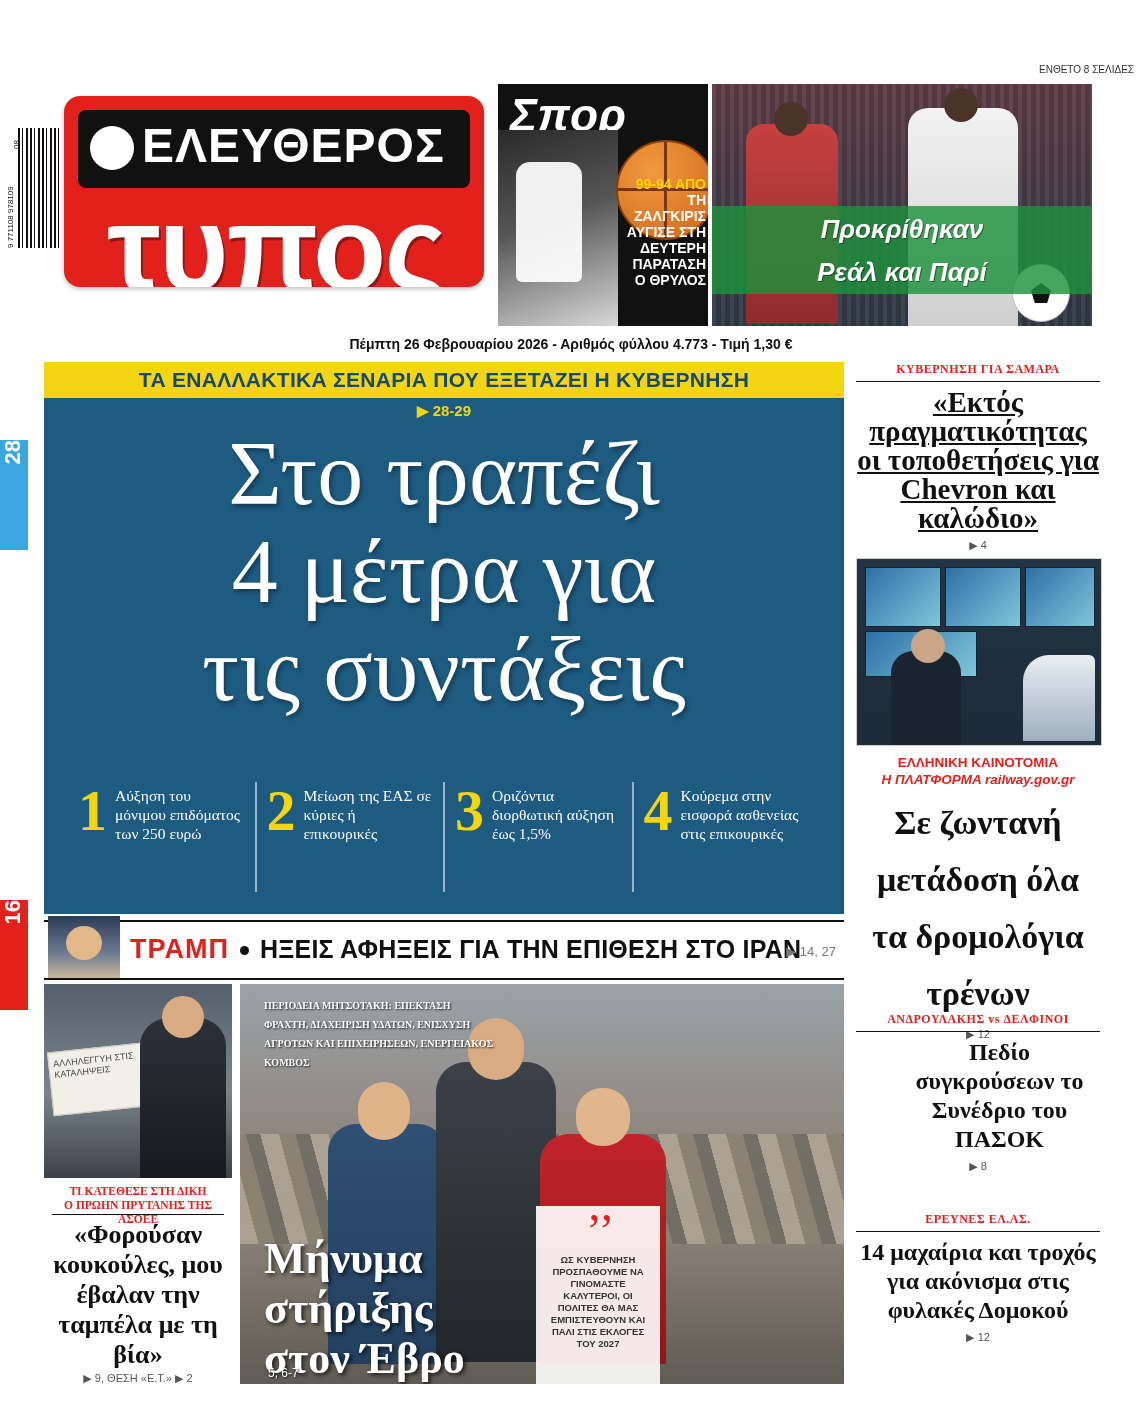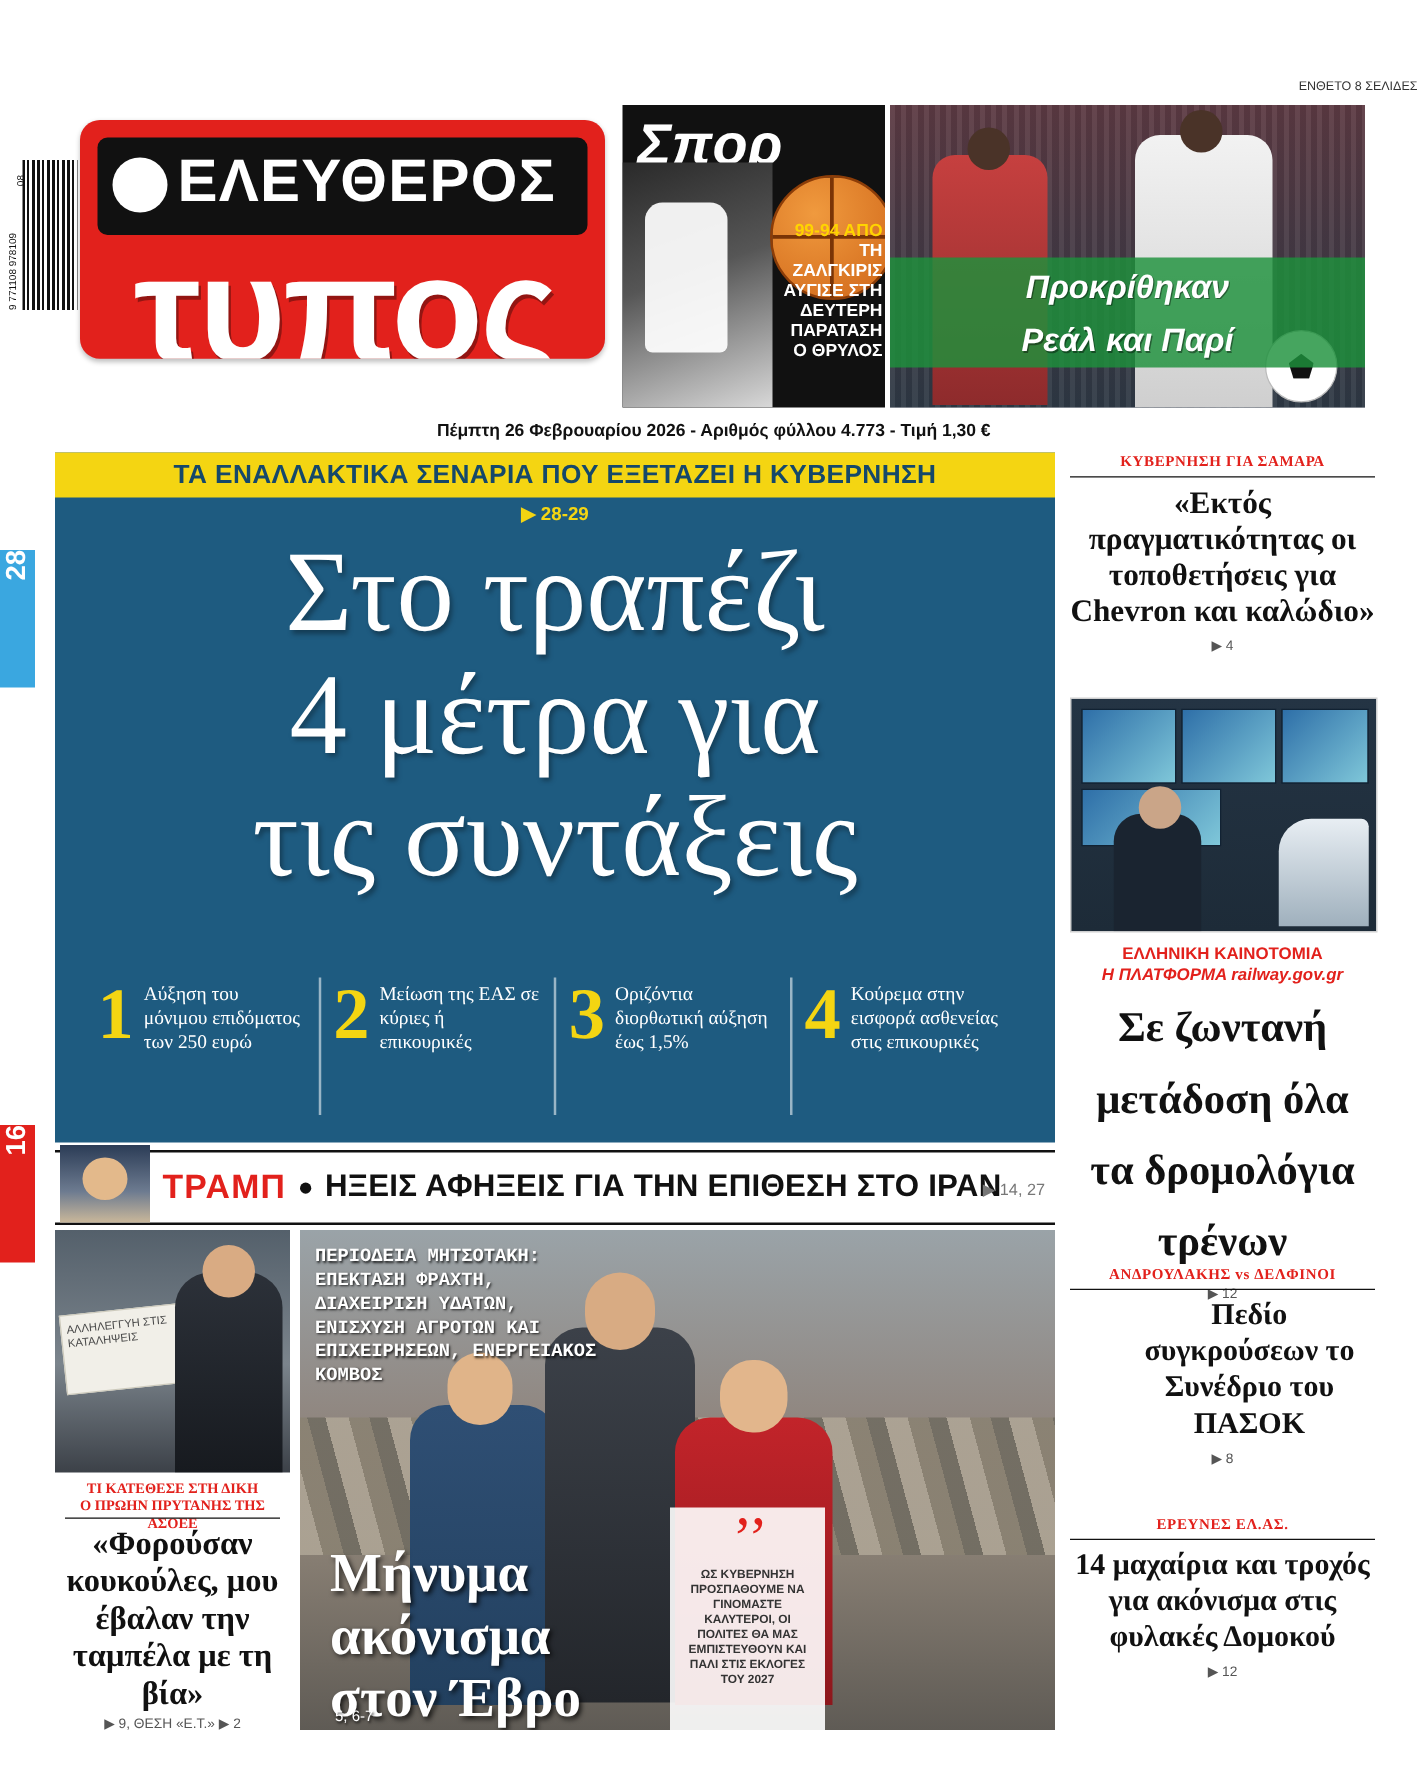--- a/index.html
+++ b/index.html
@@ -124,43 +124,43 @@
      background:linear-gradient(180deg,#9aa3a8 0%,#8e8178 45%,#6e6a63 100%);}
   .mitso .ground{position:absolute;left:0;top:240px;width:604px;height:160px;background:linear-gradient(180deg,#8d8377,#5f5b55);}
   .mitso .debris{position:absolute;left:0;top:150px;width:604px;height:110px;
      background:repeating-linear-gradient(75deg,#b0a797 0 18px,#8a8272 18px 34px,#6f6b60 34px 48px);opacity:.85;}
   .mitso .p1{position:absolute;left:196px;top:78px;width:120px;height:300px;background:linear-gradient(180deg,#3c4149,#23262b);border-radius:30px 30px 0 0;}
   .mitso .p1h{position:absolute;left:228px;top:34px;width:56px;height:62px;border-radius:28px;background:#d8ab83;}
   .mitso .p2{position:absolute;left:88px;top:140px;width:118px;height:240px;background:linear-gradient(180deg,#2f4f74,#22405f);border-radius:28px 28px 0 0;}
   .mitso .p2h{position:absolute;left:118px;top:98px;width:52px;height:58px;border-radius:26px;background:#e0b489;}
   .mitso .p3{position:absolute;left:300px;top:150px;width:126px;height:230px;background:linear-gradient(180deg,#c2242a,#8d171c);border-radius:28px 28px 0 0;}
   .mitso .p3h{position:absolute;left:336px;top:104px;width:54px;height:58px;border-radius:26px;background:#e2b68c;}
-  .mitso-kicker{position:absolute;left:12px;top:12px;width:230px;color:#fff;font-family:Liberation Mono, monospace;
-     font-weight:bold;font-size:15px;line-height:19px;text-shadow:1px 1px 2px rgba(0,0,0,.8);}
+  .mitso-kicker{position:absolute;left:24px;top:12px;width:230px;color:#fff;font-family:Liberation Serif, serif;
+     font-weight:bold;font-size:10px;line-height:19px;text-shadow:1px 1px 2px rgba(0,0,0,.8);}
   .mitso-title{position:absolute;left:24px;top:250px;width:260px;color:#fff;font-family:"Liberation Serif",serif;
      font-weight:bold;font-size:44px;line-height:50px;text-shadow:2px 2px 4px rgba(0,0,0,.75);}
   .mitso-pages{position:absolute;left:28px;top:382px;color:#fff;font-size:12px;font-family:"Liberation Sans",sans-serif;
      text-shadow:1px 1px 2px rgba(0,0,0,.8);}
   .quote-box{position:absolute;left:296px;top:222px;width:124px;height:178px;background:rgba(255,255,255,.9);}
   .quote-mark{position:absolute;left:50px;top:8px;width:22px;height:34px;color:#e2211c;font-size:48px;line-height:34px;
      font-family:"Liberation Serif",serif;}
   .quote-text{position:absolute;left:6px;top:48px;width:112px;text-align:center;color:#333;font-size:9.5px;line-height:12px;
      font-family:"Liberation Sans",sans-serif;font-weight:bold;}
 
   
   .rail{position:absolute;left:856px;top:362px;width:244px;height:1022px;}
   .r-block{position:relative;width:244px;}
   .r-kicker{text-align:center;color:#e2211c;font-size:12px;letter-spacing:.5px;font-family:"Liberation Serif",serif;
      font-weight:bold;}
   .r-rule{width:100%;height:1px;background:#111;margin:4px 0 6px;}
   .r-title{text-align:center;color:#111;font-family:"Liberation Serif",serif;font-weight:bold;}
   .r-pages{text-align:center;color:#555;font-size:11px;font-family:"Liberation Sans",sans-serif;margin-top:6px;}
 
   .r1{position:absolute;left:0;top:0;width:244px;}
-  .r1 .r-title{font-size:25px;line-height:29px;}
+  .r1 .r-title{font-size:29px;line-height:29px;text-decoration:underline;}
 
   .rphoto{position:absolute;left:0;top:196px;width:244px;height:186px;overflow:hidden;
      background:linear-gradient(180deg,#243444 0%,#1d2b38 100%);border:1px solid #d0d0d0;}
   .rphoto .screen{position:absolute;background:linear-gradient(135deg,#2e6fa8,#7fc7d9);border:1px solid #123;}
   .rphoto .person{position:absolute;left:34px;top:92px;width:70px;height:94px;background:#1a2430;border-radius:22px 22px 0 0;}
   .rphoto .person:after{content:"";position:absolute;left:20px;top:-22px;width:34px;height:34px;border-radius:50%;background:#caa588;}
   .rphoto .train{position:absolute;right:6px;top:96px;width:72px;height:86px;background:linear-gradient(180deg,#e8eef3,#9fb0bd);
      border-radius:26px 6px 0 0;}
 
   .r2{position:absolute;left:0;top:392px;width:244px;}
@@ -297,21 +297,21 @@
     <div class="debris"></div>
     <div class="p2"></div>
     <div class="p2h"></div>
     <div class="p1"></div>
     <div class="p1h"></div>
     <div class="p3"></div>
     <div class="p3h"></div>
     <div class="mitso-kicker">ΠΕΡΙΟΔΕΙΑ ΜΗΤΣΟΤΑΚΗ: ΕΠΕΚΤΑΣΗ ΦΡΑΧΤΗ, ΔΙΑΧΕΙΡΙΣΗ ΥΔΑΤΩΝ, ΕΝΙΣΧΥΣΗ ΑΓΡΟΤΩΝ ΚΑΙ ΕΠΙΧΕΙΡΗΣΕΩΝ, ΕΝΕΡΓΕΙΑΚΟΣ ΚΟΜΒΟΣ</div>
     <div class="mitso-title">
       <div>Μήνυμα</div>
-      <div>ακόνισμα</div>
+      <div>στήριξης</div>
       <div>στον Έβρο</div>
     </div>
     <div class="mitso-pages">5, 6-7</div>
     <div class="quote-box">
       <div class="quote-mark">’’</div>
       <div class="quote-text">ΩΣ ΚΥΒΕΡΝΗΣΗ ΠΡΟΣΠΑΘΟΥΜΕ ΝΑ ΓΙΝΟΜΑΣΤΕ ΚΑΛΥΤΕΡΟΙ, ΟΙ ΠΟΛΙΤΕΣ ΘΑ ΜΑΣ ΕΜΠΙΣΤΕΥΘΟΥΝ ΚΑΙ ΠΑΛΙ ΣΤΙΣ ΕΚΛΟΓΕΣ ΤΟΥ 2027</div>
     </div>
   </div>
 
   <div class="rail">

